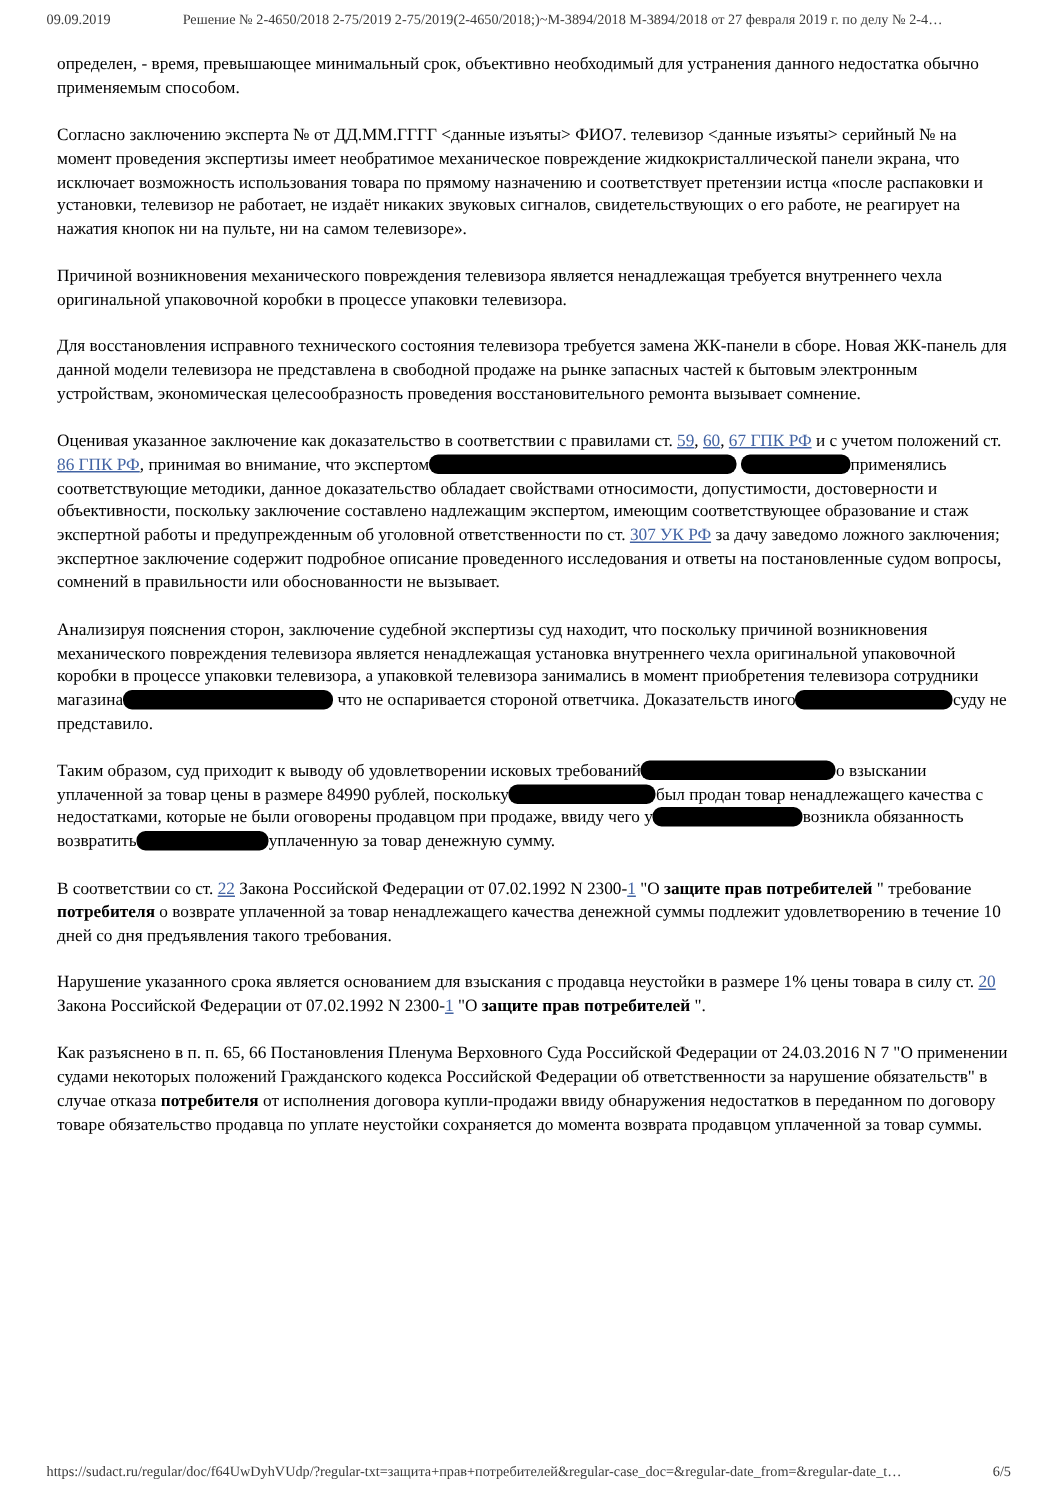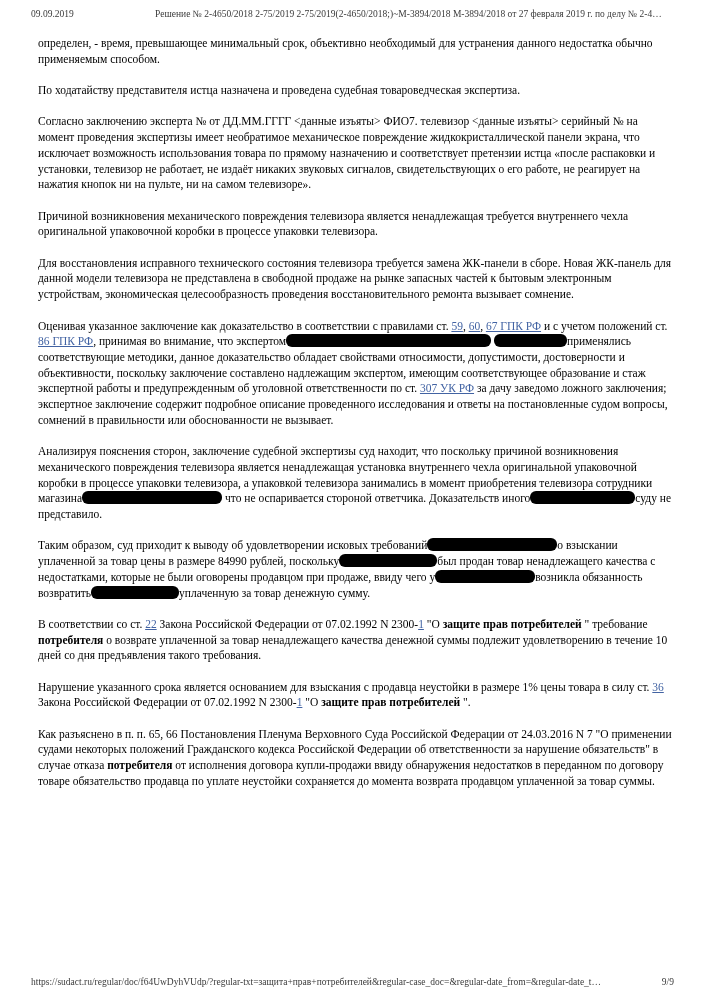--- a/index.html
+++ b/index.html
@@ -17,21 +17,21 @@
     position: absolute;
     top: 9px; left: 31px; right: 12px;
     display: flex;
     align-items: baseline;
     font-size: 9.5px;
     color: #3a3a3a;
   }
   .header-date { flex-shrink: 0; margin-right: 48px; }
   .header-title {
     flex: 1;
-    text-align: center;
+    text-align: left;
     white-space: nowrap;
     overflow: hidden;
   }
   .doc-body {
     position: absolute;
     top: 36px; left: 38px;
     width: 636px;
     font-size: 11.5px;
     line-height: 15.7px;
     text-align: left;
@@ -74,30 +74,29 @@
 
 <div class="page">
 
   <div class="print-header">
     <span class="header-date">09.09.2019</span>
     <span class="header-title">Решение № 2-4650/2018 2-75/2019 2-75/2019(2-4650/2018;)~М-3894/2018 М-3894/2018 от 27 февраля 2019 г. по делу № 2-4…</span>
   </div>
 
   <div class="doc-body">
       <p class="para"><span>определен, - время, превышающее минимальный срок, объективно необходимый для устранения данного недостатка обычно применяемым способом.</span></p>
-      <p class="para"><span>По ходатайству представителя истца назначена и проведена судебная товароведческая экспертиза.</span></p>
       <p class="para"><span>Согласно заключению эксперта № от ДД.ММ.ГГГГ &lt;данные изъяты&gt; ФИО7. телевизор &lt;данные изъяты&gt; серийный № на момент проведения экспертизы имеет необратимое механическое повреждение жидкокристаллической панели экрана, что исключает возможность использования товара по прямому назначению и соответствует претензии истца «после распаковки и установки, телевизор не работает, не издаёт никаких звуковых сигналов, свидетельствующих о его работе, не реагирует на нажатия кнопок ни на пульте, ни на самом телевизоре».</span></p>
       <p class="para"><span>Причиной возникновения механического повреждения телевизора является ненадлежащая требуется внутреннего чехла оригинальной упаковочной коробки в процессе упаковки телевизора.</span></p>
       <p class="para"><span>Для восстановления исправного технического состояния телевизора требуется замена ЖК-панели в сборе. Новая ЖК-панель для данной модели телевизора не представлена в свободной продаже на рынке запасных частей к бытовым электронным устройствам, экономическая целесообразность проведения восстановительного ремонта вызывает сомнение.</span></p>
       <p class="para"><span>Оценивая указанное заключение как доказательство в соответствии с правилами ст. </span><a class="doc-link">59</a><span>, </span><a class="doc-link">60</a><span>, </span><a class="doc-link">67 ГПК РФ</a><span> и с учетом положений ст. </span><a class="doc-link">86 ГПК РФ</a><span>, принимая во внимание, что экспертом</span><span class="redaction" style="width: 205px;"></span><span> </span><span class="redaction" style="width: 73px;"></span><span>применялись соответствующие методики, данное доказательство обладает свойствами относимости, допустимости, достоверности и объективности, поскольку заключение составлено надлежащим экспертом, имеющим соответствующее образование и стаж экспертной работы и предупрежденным об уголовной ответственности по ст. </span><a class="doc-link">307 УК РФ</a><span> за дачу заведомо ложного заключения; экспертное заключение содержит подробное описание проведенного исследования и ответы на постановленные судом вопросы, сомнений в правильности или обоснованности не вызывает.</span></p>
       <p class="para"><span>Анализируя пояснения сторон, заключение судебной экспертизы суд находит, что поскольку причиной возникновения механического повреждения телевизора является ненадлежащая установка внутреннего чехла оригинальной упаковочной коробки в процессе упаковки телевизора, а упаковкой телевизора занимались в момент приобретения телевизора сотрудники магазина</span><span class="redaction" style="width: 140px;"></span><span> что не оспаривается стороной ответчика. Доказательств иного</span><span class="redaction" style="width: 105px;"></span><span>суду не представило.</span></p>
       <p class="para"><span>Таким образом, суд приходит к выводу об удовлетворении исковых требований</span><span class="redaction" style="width: 130px;"></span><span>о взыскании уплаченной за товар цены в размере 84990 рублей, поскольку</span><span class="redaction" style="width: 98px;"></span><span>был продан товар ненадлежащего качества с недостатками, которые не были оговорены продавцом при продаже, ввиду чего у</span><span class="redaction" style="width: 100px;"></span><span>возникла обязанность возвратить</span><span class="redaction" style="width: 88px;"></span><span>уплаченную за товар денежную сумму.</span></p>
       <p class="para"><span>В соответствии со ст. </span><a class="doc-link">22</a><span> Закона Российской Федерации от 07.02.1992 N 2300-</span><a class="doc-link">1</a><span> "О </span><span class="bold">защите прав потребителей</span><span> " требование </span><span class="bold">потребителя</span><span> о возврате уплаченной за товар ненадлежащего качества денежной суммы подлежит удовлетворению в течение 10 дней со дня предъявления такого требования.</span></p>
-      <p class="para"><span>Нарушение указанного срока является основанием для взыскания с продавца неустойки в размере 1% цены товара в силу ст. </span><a class="doc-link">36</a><span> Закона Российской Федерации от 07.02.1992 N 2300-</span><a class="doc-link">1</a><span> "О </span><span class="bold">защите прав потребителей</span><span> ".</span></p>
+      <p class="para"><span>Нарушение указанного срока является основанием для взыскания с продавца неустойки в размере 1% цены товара в силу ст. </span><a class="doc-link">20</a><span> Закона Российской Федерации от 07.02.1992 N 2300-</span><a class="doc-link">1</a><span> "О </span><span class="bold">защите прав потребителей</span><span> ".</span></p>
       <p class="para"><span>Как разъяснено в п. п. 65, 66 Постановления Пленума Верховного Суда Российской Федерации от 24.03.2016 N 7 "О применении судами некоторых положений Гражданского кодекса Российской Федерации об ответственности за нарушение обязательств" в случае отказа </span><span class="bold">потребителя</span><span> от исполнения договора купли-продажи ввиду обнаружения недостатков в переданном по договору товаре обязательство продавца по уплате неустойки сохраняется до момента возврата продавцом уплаченной за товар суммы.</span></p>
     </div>
 
   <div class="print-footer">
     <span class="footer-url">https://sudact.ru/regular/doc/f64UwDyhVUdp/?regular-txt=защита+прав+потребителей&amp;regular-case_doc=&amp;regular-date_from=&amp;regular-date_t…</span>
-    <span class="footer-page">9/9</span>
+    <span class="footer-page">6/5</span>
   </div>
 
 </div>
 
 </body></html>

